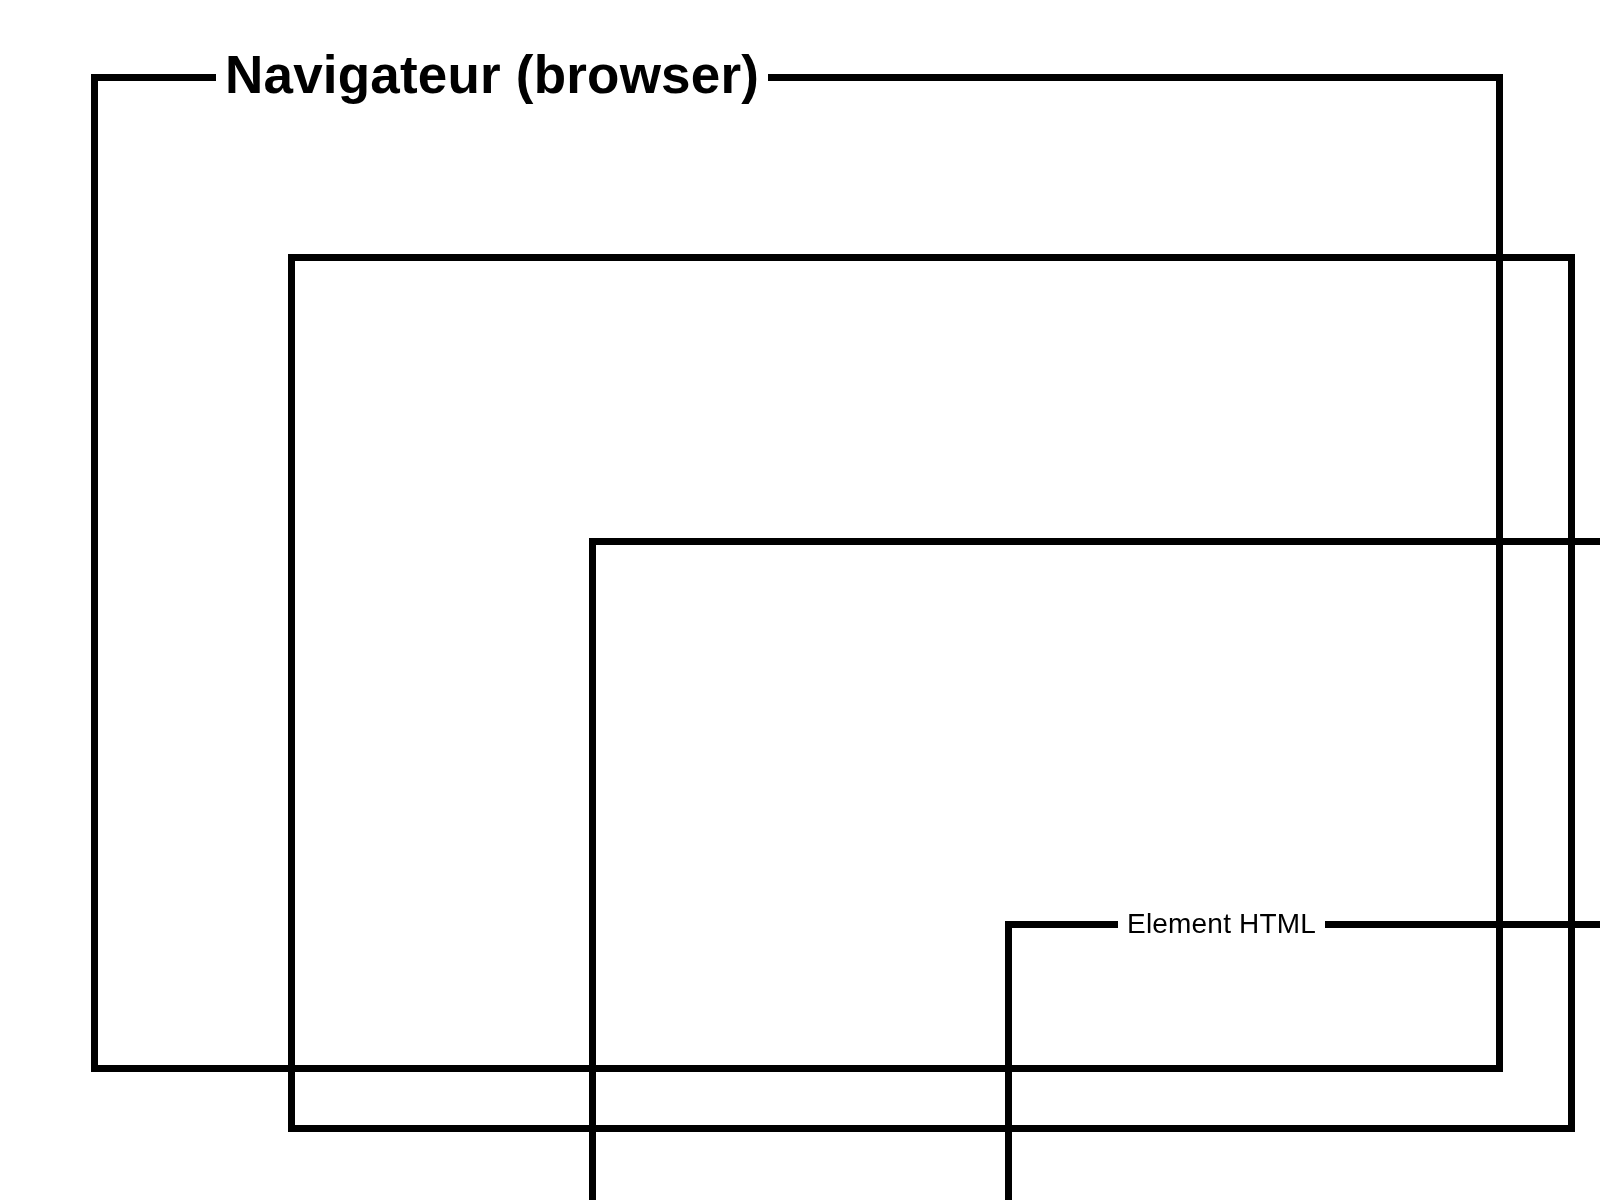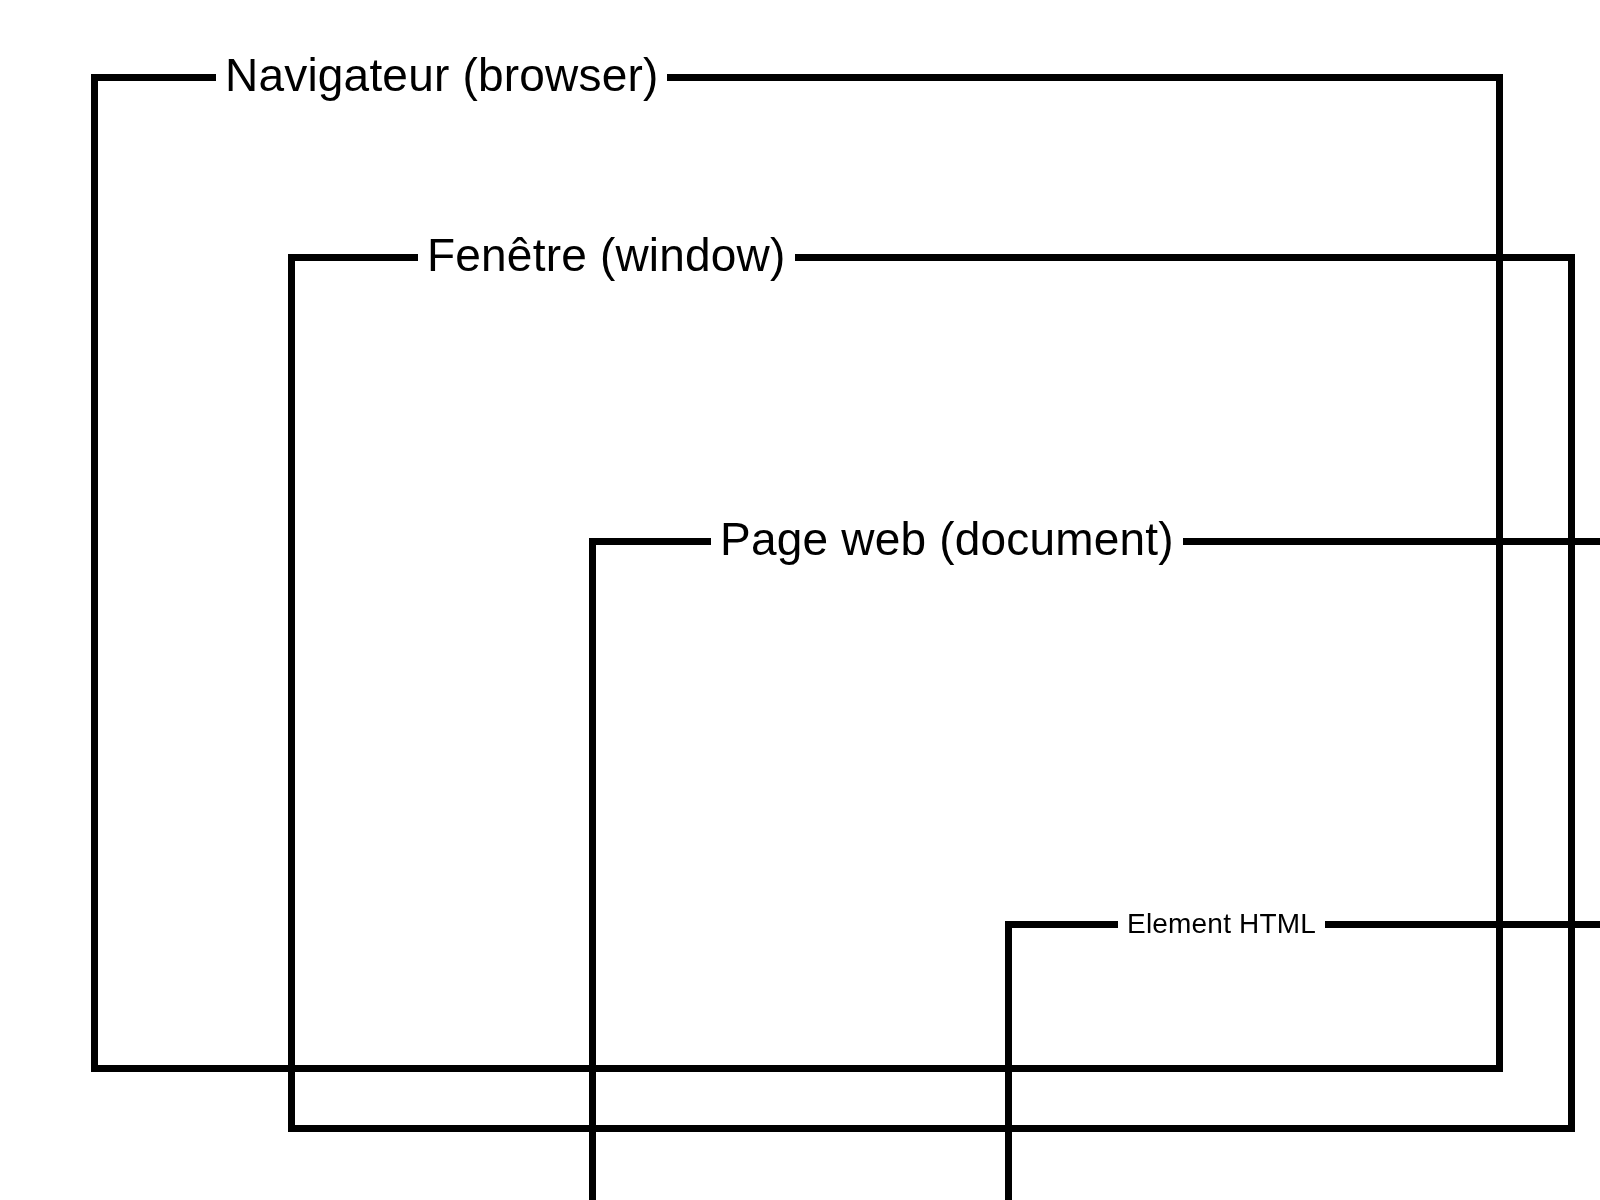--- a/index.html
+++ b/index.html
@@ -34,21 +34,21 @@
     transform: translateY(-63%);
     background: #ffffff;
     padding: 0 9px;
     white-space: nowrap;
     line-height: 1;
     color: #000000;
     letter-spacing: 0.2px;
   }
 
   
-  .lbl-xl   { font-size: 46px; }
+  .lbl-xl   { font-size: 53px; font-weight: bold; }
   .lbl-lg   { font-size: 28px; }
 
   
   #box-browser  { left: 91px;   top: 74px;   width: 1412px; height: 998px; }
   #box-window   { left: 190px;  top: 173px;  width: 1287px; height: 878px; }
   #box-document { left: 294px;  top: 277px;  width: 1151px; height: 754px; }
   #box-html     { left: 409px;  top: 376px;  width: 1008px; height: 630px; }
 
   
   #box-browser  > .box-label { left: 118px; }
@@ -58,24 +58,22 @@
 </style>
 </head>
 <body>
 
 <div id="canvas">
 
   <div class="box" id="box-browser">
     <span class="box-label lbl-xl">Navigateur (browser)</span>
 
     <div class="box" id="box-window">
-      <span class="box-label lbl-xl">Fenêtre (window)</span>
 
       <div class="box" id="box-document">
-        <span class="box-label lbl-xl">Page web (document)</span>
 
         <div class="box" id="box-html">
           <span class="box-label lbl-lg">Element HTML</span>
 
         </div>
       </div>
     </div>
   </div>
 
 </div>

